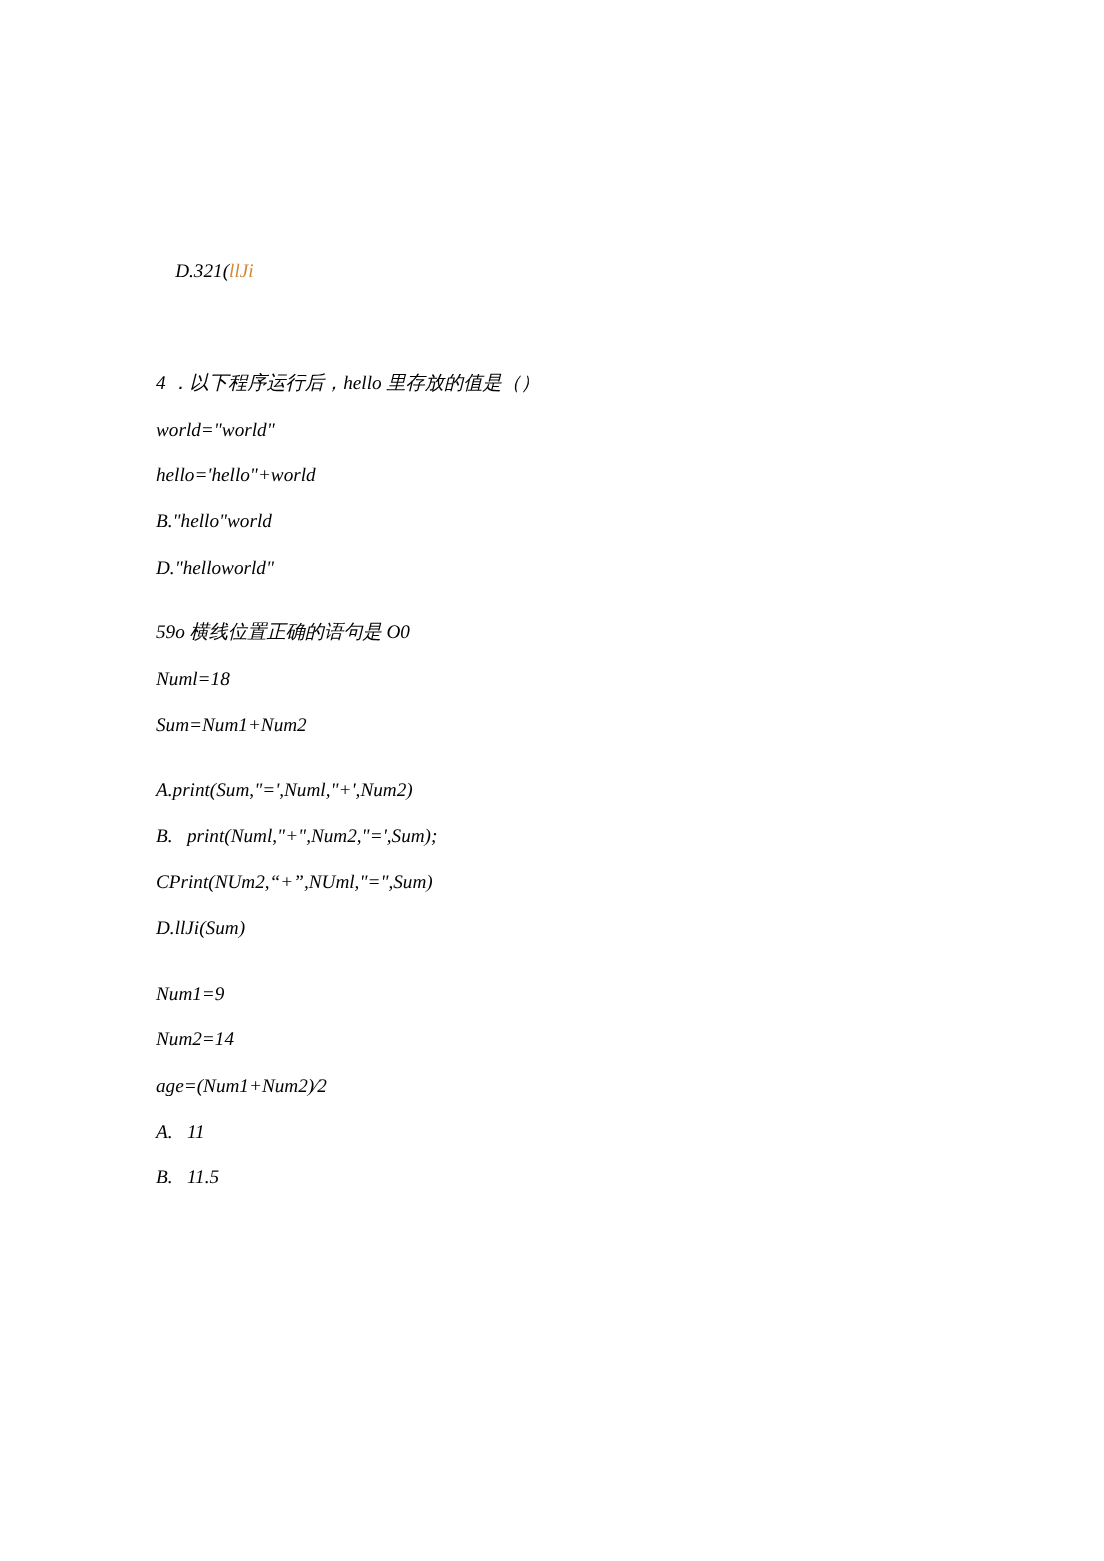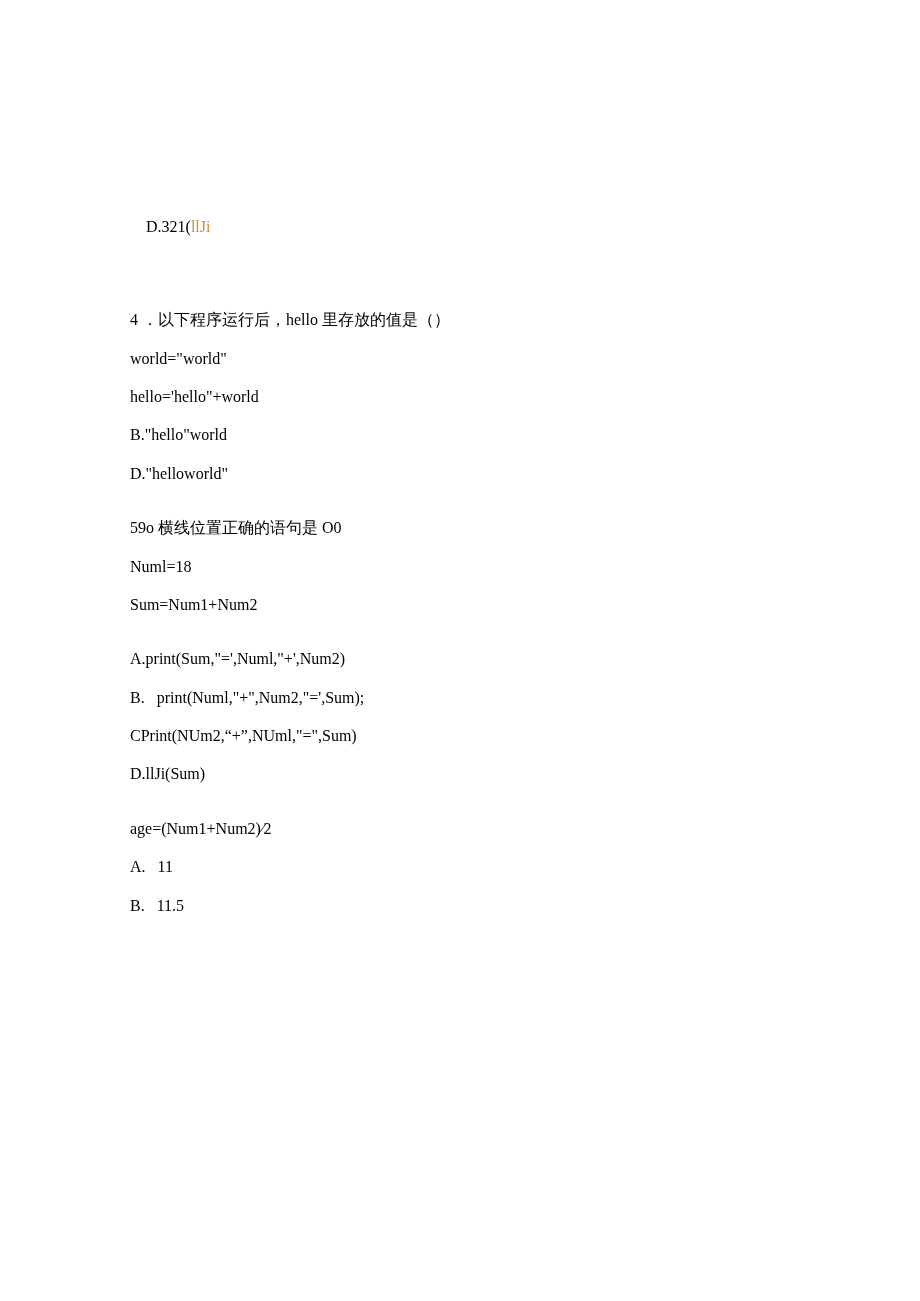--- a/index.html
+++ b/index.html
@@ -11,20 +11,21 @@
     color: #000000;
     line-height: 2.4;
     width: 920px;
   }
   .page {
     padding: 170px 120px 140px 130px;
     box-sizing: border-box;
   }
   .line {
     white-space: pre-wrap;
+    font-style: italic;
   }
   .orange {
     color: #d08a3a;
   }
   .blank-line {
     height: 1em;
   }
 </style>
 </head>
 <body>
@@ -51,17 +52,19 @@
 
   <div class="blank-line"></div>
 
   <div class="line">A.print(Sum,"=',Numl,"+',Num2)</div>
   <div class="line">B.   print(Numl,"+",Num2,"=',Sum);</div>
   <div class="line">CPrint(NUm2,“+”,NUml,"=",Sum)</div>
   <div class="line">D.llJi(Sum)</div>
 
   <div class="blank-line"></div>
 
+  <div class="line">Num1=9</div>
+  <div class="line">Num2=14</div>
   <div class="line">age=(Num1+Num2)∕2</div>
   <div class="line">A.   11</div>
   <div class="line">B.   11.5</div>
 
 </div>
 
 </body></html>

